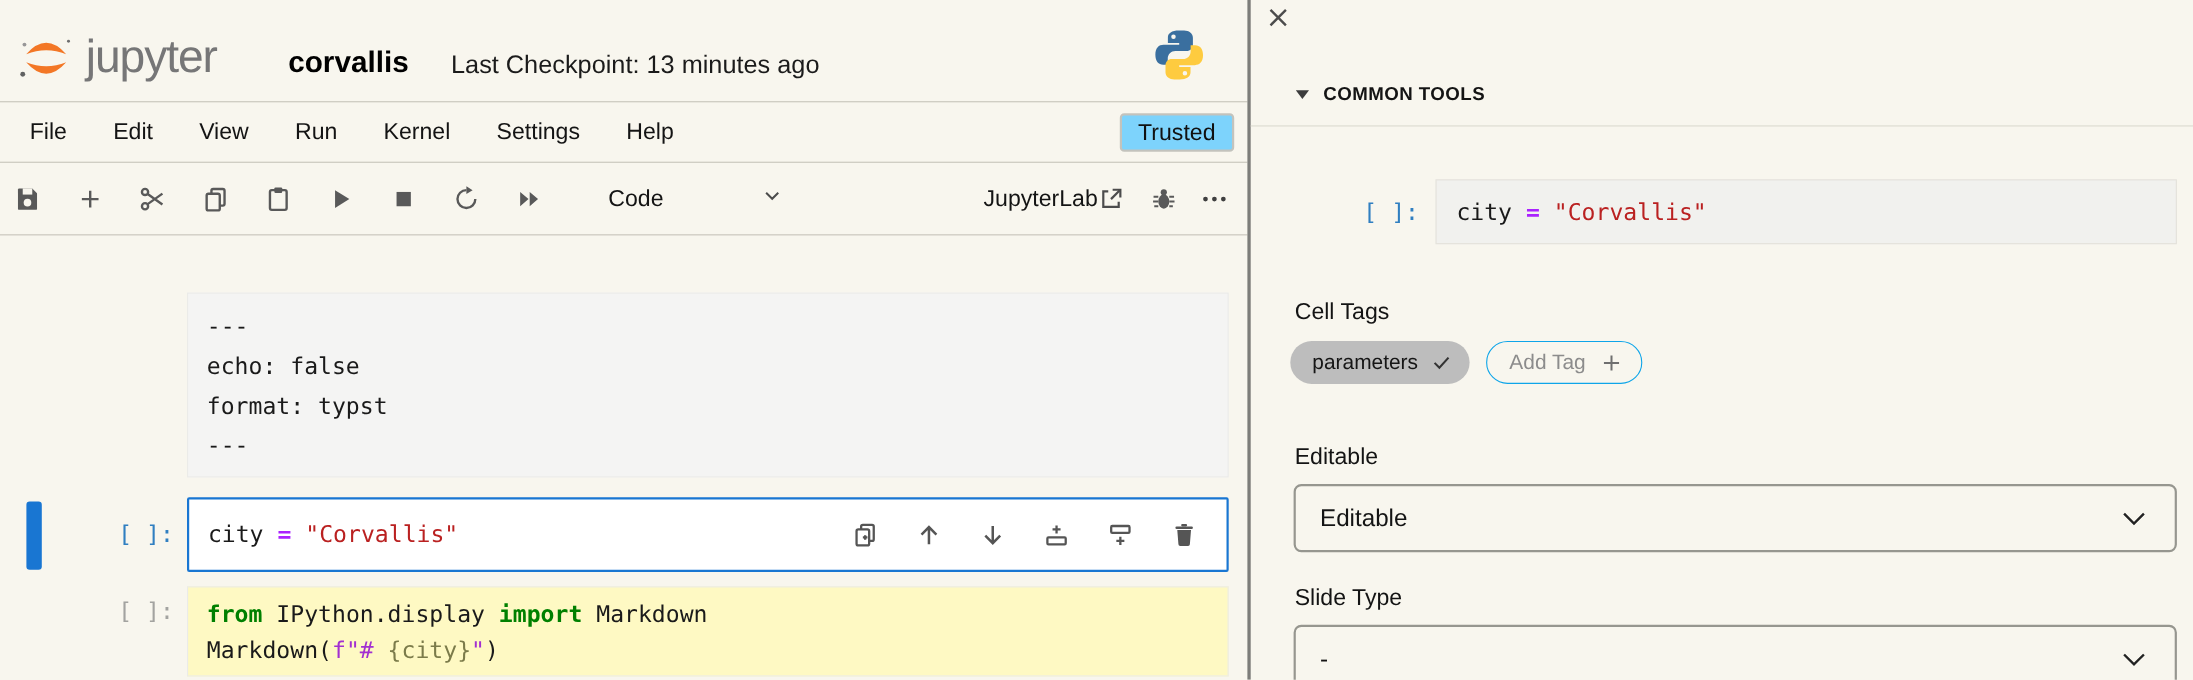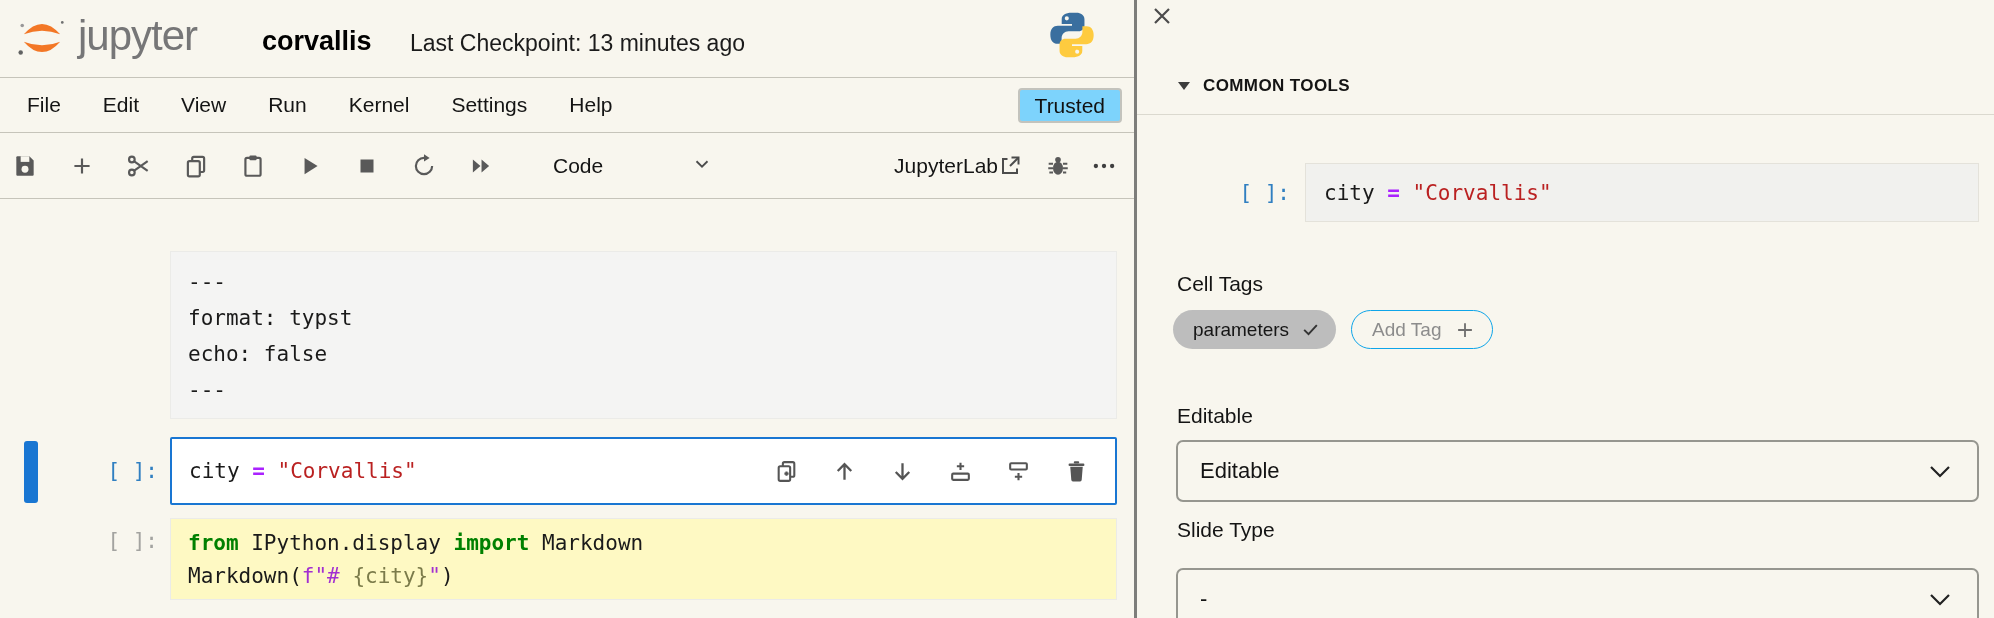--- a/index.html
+++ b/index.html
@@ -1,21 +1,21 @@
 <!DOCTYPE html>
 <html><head>
 <meta charset="utf-8">
 <style>
   * { margin:0; padding:0; box-sizing:border-box; }
   html,body { width:1994px; height:618px; overflow:hidden; }
   body { font-family:"Liberation Sans", sans-serif; background:#f8f6ee; color:#111; }
   .screen { position:relative; width:1994px; height:618px; }
 
   
-  .nb { position:absolute; left:0; top:0; width:1134px; height:494px; }
+  .nb { position:absolute; left:0; top:15px; width:1134px; height:494px; }
   .panel-divider { position:absolute; left:1134px; top:0; width:3px; height:618px; background:#7d7d7a; }
 
   .header { position:relative; height:78px; border-bottom:1px solid #c6c4ba; }
   .jupyter-logo { position:absolute; left:16px; top:10px; cursor:pointer; }
   .logo-text { position:absolute; left:78px; top:12px; font-size:42px; color:#767677; letter-spacing:-1px; }
   .nb-title { position:absolute; left:262px; top:26px; font-size:27px; font-weight:700; color:#000; }
   .nb-subtitle { position:absolute; left:410px; top:30px; font-size:23px; color:#1b1b1b; }
   .kernel-logo { position:absolute; left:1046px; top:9px; }
 
   .menubar { position:relative; height:55px; border-bottom:1px solid #c6c4ba; display:flex; align-items:center; padding-left:6px; }
@@ -199,22 +199,22 @@
         <svg viewBox="0 0 24 24" width="26" height="26">
           <circle cx="4.5" cy="12" r="2" fill="#3f3f3f"></circle>
             <circle cx="12" cy="12" r="2" fill="#3f3f3f"></circle>
             <circle cx="19.5" cy="12" r="2" fill="#3f3f3f"></circle>
         </svg>
       </div>
     </div>
 
     <div class="raw-cell mono">
       <div>---</div>
+      <div>echo: false</div>
       <div>format: typst</div>
-      <div>echo: false</div>
       <div>---</div>
     </div>
 
     <div class="sel-bar"></div>
     <div class="prompt prompt-blue mono" style="top:459px;">[ ]:</div>
     <div class="sel-cell">
       <span class="mono"><span class="tok-plain">city </span><span class="tok-op">=</span><span class="tok-plain"> </span><span class="tok-string">"Corvallis"</span></span>
       <div class="cell-toolbar">
         <div class="cbtn">
           <svg viewBox="0 0 24 24" fill="none" stroke="#555" stroke-width="2">
@@ -301,21 +301,21 @@
     </div>
 
     <div class="insp-label" style="top:404px;">Editable</div>
     <div class="insp-select" style="top:440px;">
       <span>Editable</span>
       <svg class="sel-chevron" width="22" height="13" viewBox="0 0 22 13">
         <path d="M2 2l9 9 9-9" fill="none" stroke="#222" stroke-width="2.2"></path>
       </svg>
     </div>
 
-    <div class="insp-label" style="top:518px;">Slide Type</div>
+    <div class="insp-label" style="top:532px;">Slide Type</div>
     <div class="insp-select" style="top:568px;">
       <span>-</span>
       <svg class="sel-chevron" width="22" height="13" viewBox="0 0 22 13">
         <path d="M2 2l9 9 9-9" fill="none" stroke="#222" stroke-width="2.2"></path>
       </svg>
     </div>
   </div>
 
 </div>
 

